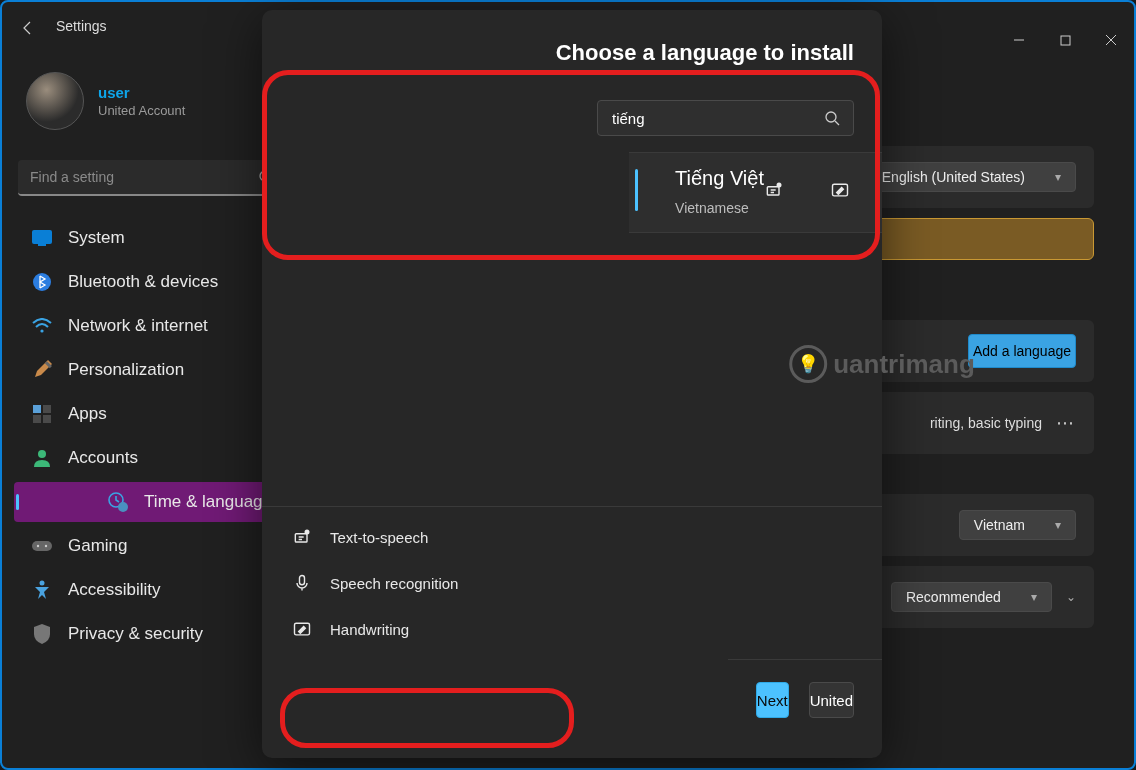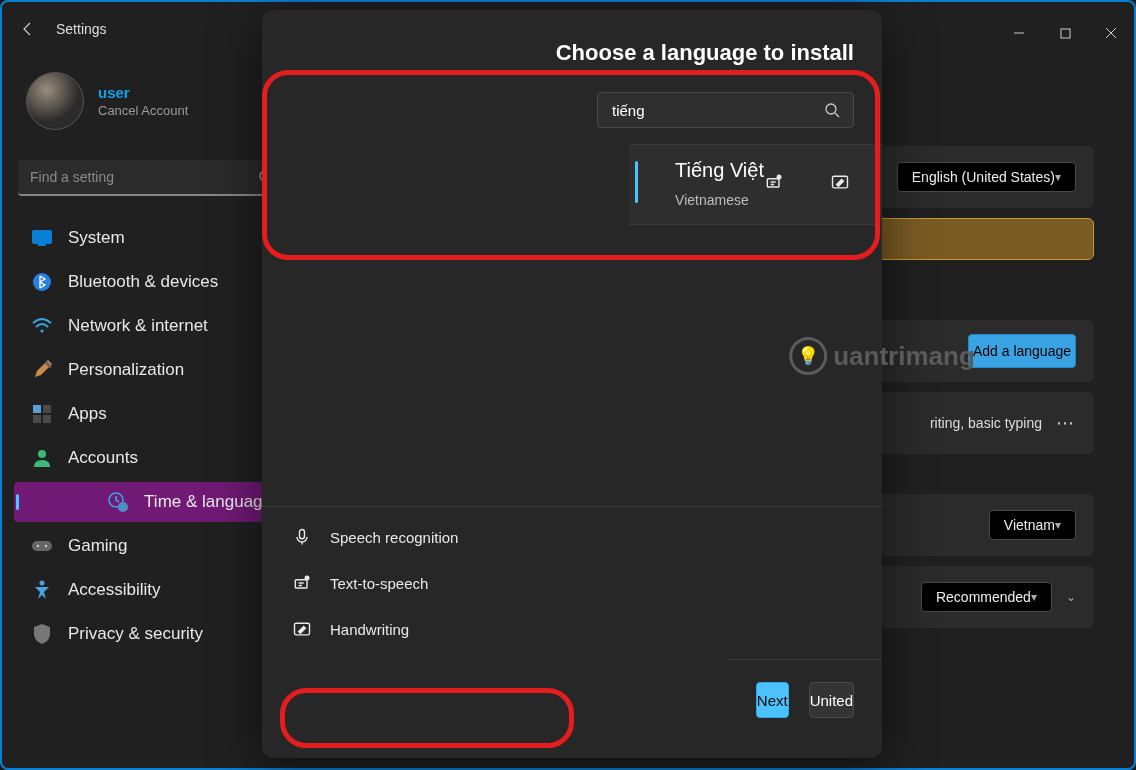--- a/index.html
+++ b/index.html
@@ -1,21 +1,21 @@
 <!DOCTYPE html>
 <html><head>
 <meta charset="utf-8">
 <style>
 * { margin: 0; padding: 0; box-sizing: border-box; font-family: "Segoe UI", sans-serif; }
 body { width: 1136px; height: 770px; background: #1a1a1a; color: #fff; overflow: hidden; position: relative; }
 
 .window { width: 100%; height: 100%; background: #202020; border: 2px solid #0a7fd6; border-radius: 8px; display: flex; flex-direction: column; }
 
 
-.titlebar { height: 44px; display: flex; align-items: center; padding: 9px 0 0 16px; }
+.titlebar { height: 44px; display: flex; align-items: flex-start; padding: 16px 0 0 16px; }
 .titlebar .back { width: 20px; height: 20px; display: flex; align-items: center; justify-content: center; color: #ccc; margin-right: 18px; cursor: pointer; }
 .titlebar .title { color: #ddd; font-size: 14px; flex: 1; }
 .winbtns { display: flex; height: 100%; }
 .winbtn { width: 46px; height: 44px; display: flex; align-items: center; justify-content: center; color: #ccc; font-size: 12px; cursor: pointer; }
 
 .body-wrap { flex: 1; display: flex; overflow: hidden; }
 
 
 .sidebar { width: 300px; display: flex; flex-direction: column; padding: 8px 8px 0 8px; }
 .user-block { display: flex; align-items: center; gap: 14px; padding: 18px 12px 24px 16px; }
@@ -33,32 +33,32 @@
 .nav-item.selected { background: #701a75; justify-content: flex-end; }
 .nav-item.selected::before { content: ""; position: absolute; left: 2px; top: 12px; width: 3px; height: 16px; background: #4cc2ff; border-radius: 2px; }
 .nav-icon { width: 20px; height: 20px; display: flex; align-items: center; justify-content: center; }
 
 
 .content { flex: 1; padding: 28px 40px 0 30px; position: relative; }
 .content-h1 { font-size: 30px; font-weight: 600; color: #fff; margin-bottom: 38px; }
 
 .card { background: #2b2b2b; border-radius: 6px; margin-bottom: 10px; padding: 14px 18px; display: flex; align-items: center; justify-content: space-between; min-height: 62px; color: #ddd; font-size: 14px; }
 .card .right { display: flex; align-items: center; gap: 14px; }
-.pill-sel { background: #000000; border: 1px solid #4a4a4a; border-radius: 4px; padding: 6px 14px; display: flex; align-items: center; color: #eee; font-size: 14px; }
+.pill-sel { background: #404040; border: 1px solid #4a4a4a; border-radius: 4px; padding: 6px 14px; display: flex; align-items: center; gap: 30px; color: #eee; font-size: 14px; }
 .add-btn { background: #3aa3e3; color: #000; border-radius: 4px; padding: 8px 4px; border: 1px solid #1e8acb; font-size: 14px; font-weight: 400; cursor: pointer; }
 .warn-card { background: #7a5b24; border: 1px solid #c99833; border-radius: 6px; padding: 12px 18px; margin-bottom: 60px; color: #f2ead0; font-size: 14px; }
 .more-dots { font-size: 18px; color: #ccc; cursor: pointer; letter-spacing: 2px; }
 
 
 .dialog { position: absolute; top: 10px; left: 262px; width: 620px; height: 748px; background: #272727; border-radius: 10px; box-shadow: 0 10px 50px rgba(0,0,0,0.55); display: flex; flex-direction: column; z-index: 20; align-items: flex-end; }
 .dialog-h { font-size: 22px; font-weight: 600; padding: 30px 28px 22px 28px; color: #fff; }
 
 .annot { position: absolute; border: 5px solid #e41e1e; border-radius: 26px; pointer-events: none; z-index: 40; }
 
-.dlg-search-wrap { margin: 4px 28px 16px 28px; position: relative; }
+.dlg-search-wrap { margin: 12px 28px 16px 28px; position: relative; }
 .dlg-search { width: 100%; height: 36px; background: #2f2f2f; border: 1px solid #4a4a4a; border-radius: 4px; color: #fff; padding: 0 42px 0 14px; font-size: 15px; outline: none; }
 .dlg-search-icon { position: absolute; right: 14px; top: 10px; color: #aaa; }
 
 .result-list { border-top: 1px solid #3a3a3a; border-bottom: 1px solid #3a3a3a; }
 .lang-row { display: flex; align-items: center; padding: 14px 32px 16px 46px; background: #2e2e2e; position: relative; cursor: pointer; }
 .lang-row::before { content: ""; position: absolute; left: 6px; top: 16px; width: 3px; height: 42px; background: #4cc2ff; border-radius: 2px; }
 .lang-texts .native { font-size: 20px; color: #fff; }
 .lang-texts .english { font-size: 14px; color: #bdbdbd; margin-top: 10px; }
 .lang-cap-icons { margin-left: auto; display: flex; gap: 46px; color: #eaeaea; }
 .cap-icon svg { width: 20px; height: 20px; }
@@ -111,21 +111,21 @@
     </div>
   </div>
 
   <div class="body-wrap">
 
     <div class="sidebar">
       <div class="user-block">
         <div class="avatar"></div>
         <div class="user-meta">
           <div class="uname">user</div>
-          <div class="uacc">Cancel Account</div>
+          <div class="uacc">United Account</div>
         </div>
       </div>
       <div class="search-box">
         <input class="search-input" placeholder="Find a setting" style="">
         <span class="search-icon-sb">
           <svg width="16" height="16" viewBox="0 0 16 16" fill="none" stroke="#aaa" stroke-width="1.3">
               <circle cx="7" cy="7" r="5"></circle>
               <line x1="11" y1="11" x2="15" y2="15"></line>
             </svg>
         </span>
@@ -324,32 +324,32 @@
   <div class="dlg-middle">
     <div class="watermark">
       <span class="wm-icon">💡</span>
       <span>uantrimang</span>
     </div>
   </div>
 
   <div class="feature-row">
     <div class="feat">
       <svg viewBox="0 0 24 24" fill="none" stroke="#eaeaea" stroke-width="1.7">
-          <rect x="9" y="3" width="6" height="11" rx="3"></rect>
-          <path d="M6 12a6 6 0 0012 0M12 18v3"></path>
-        </svg>
-      <span>Speech recognition</span>
-    </div>
-    <div class="feat">
-      <svg viewBox="0 0 24 24" fill="none" stroke="#eaeaea" stroke-width="1.7">
           <rect x="4" y="8" width="14" height="10" rx="1"></rect>
           <circle cx="18" cy="6" r="3" fill="#eaeaea" stroke="none"></circle>
           <path d="M8 12h6M8 15h4"></path>
         </svg>
       <span>Text-to-speech</span>
+    </div>
+    <div class="feat">
+      <svg viewBox="0 0 24 24" fill="none" stroke="#eaeaea" stroke-width="1.7">
+          <rect x="9" y="3" width="6" height="11" rx="3"></rect>
+          <path d="M6 12a6 6 0 0012 0M12 18v3"></path>
+        </svg>
+      <span>Speech recognition</span>
     </div>
     <div class="feat">
       <svg viewBox="0 0 24 24" fill="none" stroke="#eaeaea" stroke-width="1.7">
           <rect x="3" y="5" width="18" height="14" rx="2"></rect>
           <path d="M8 15 L14 9 L16 11 L10 17 Z" fill="#eaeaea"></path>
         </svg>
       <span>Handwriting</span>
     </div>
   </div>
 

